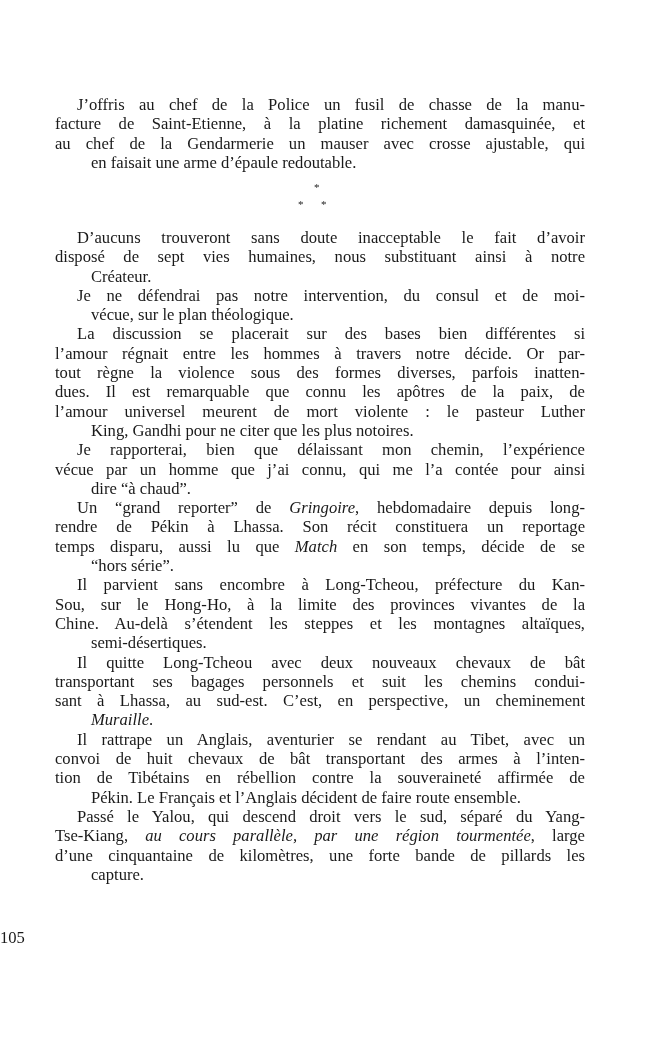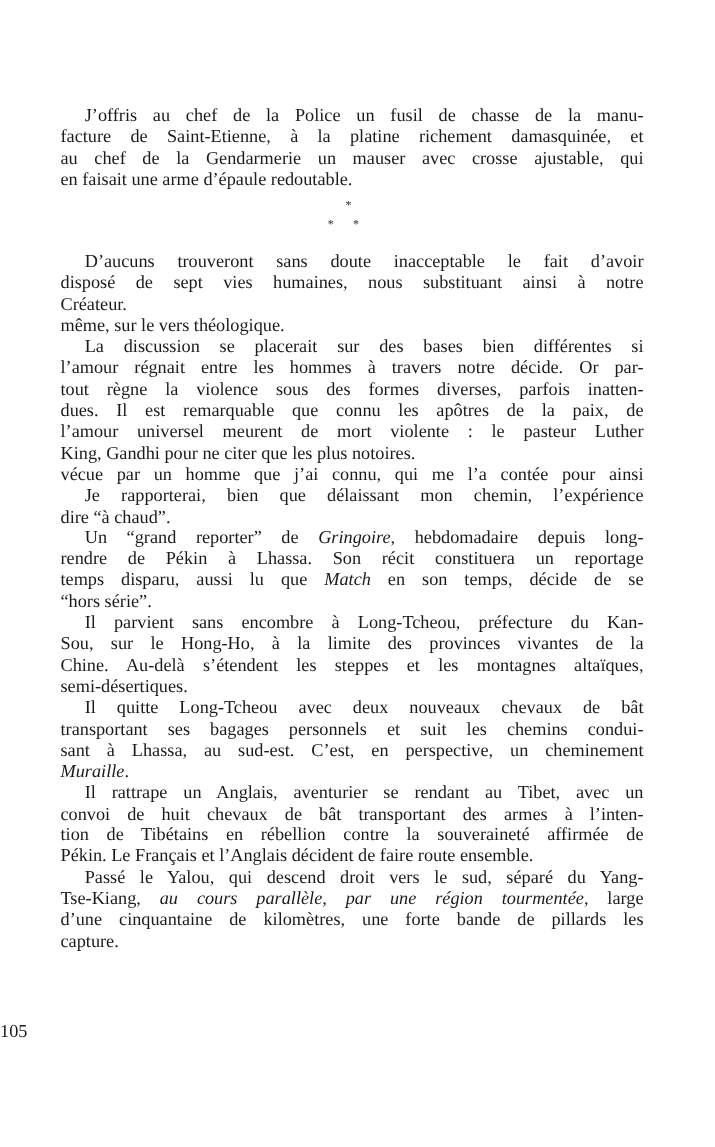--- a/index.html
+++ b/index.html
@@ -8,21 +8,21 @@
     position: absolute; left: 0; top: 0; width: 650px; height: 1043px;
     background: #ffffff; color: #1a1a1a;
     font-family: "Liberation Serif", "DejaVu Serif", serif;
   }
   .block { position: absolute; left: 55px; width: 530px; }
   .line {
     height: 19.3px; line-height: 19.3px; font-size: 16.6px;
     white-space: nowrap; text-align: justify; text-align-last: justify;
     overflow: visible;
   }
-  .line.last { text-align-last: left; }
+  .line.last { text-align-last: left; margin-left: 36px; }
   .line.indent { padding-left: 22px; }
   .line.indent { width: calc(100% - 22px); }
   em { font-style: italic; }
   .asterism { position: absolute; left: 0; width: 650px; text-align: center; font-size: 11px; color: #222; }
   .asterism .a1 { position: absolute; left: 314px; top: 181px; }
   .asterism .a2 { position: absolute; left: 298px; top: 198px; }
   .asterism .a3 { position: absolute; left: 321px; top: 198px; }
   .pagenum { position: absolute; left: 0; width: 630px; top: 928px; font-size: 16.6px; }
 </style>
 </head>
@@ -39,29 +39,30 @@
   <div class="asterism">
     <span class="a1">*</span>
     <span class="a2">*</span>
     <span class="a3">*</span>
   </div>
 
   <div class="block" id="sec2" style="top:228px;">
       <div class="line indent">D’aucuns trouveront sans doute inacceptable le fait d’avoir</div>
       <div class="line">disposé de sept vies humaines, nous substituant ainsi à notre</div>
       <div class="line last">Créateur.</div>
-      <div class="line last">même, sur le vers théologique.</div>
+      <div class="line indent">Je ne défendrai pas notre intervention, du consul et de moi-</div>
+      <div class="line last">vécue, sur le plan théologique.</div>
       <div class="line indent">La discussion se placerait sur des bases bien différentes si</div>
       <div class="line">l’amour régnait entre les hommes à travers notre décide. Or par-</div>
       <div class="line">tout règne la violence sous des formes diverses, parfois inatten-</div>
       <div class="line">dues. Il est remarquable que connu les apôtres de la paix, de</div>
       <div class="line">l’amour universel meurent de mort violente : le pasteur Luther</div>
       <div class="line last">King, Gandhi pour ne citer que les plus notoires.</div>
+      <div class="line indent">Je rapporterai, bien que délaissant mon chemin, l’expérience</div>
       <div class="line">vécue par un homme que j’ai connu, qui me l’a contée pour ainsi</div>
-      <div class="line indent">Je rapporterai, bien que délaissant mon chemin, l’expérience</div>
       <div class="line last">dire “à chaud”.</div>
       <div class="line indent">Un “grand reporter” de <em>Gringoire</em>, hebdomadaire depuis long-</div>
       <div class="line">rendre de Pékin à Lhassa. Son récit constituera un reportage</div>
       <div class="line">temps disparu, aussi lu que <em>Match</em> en son temps, décide de se</div>
       <div class="line last">“hors série”.</div>
       <div class="line indent">Il parvient sans encombre à Long-Tcheou, préfecture du Kan-</div>
       <div class="line">Sou, sur le Hong-Ho, à la limite des provinces vivantes de la</div>
       <div class="line">Chine. Au-delà s’étendent les steppes et les montagnes altaïques,</div>
       <div class="line last">semi-désertiques.</div>
       <div class="line indent">Il quitte Long-Tcheou avec deux nouveaux chevaux de bât</div>

